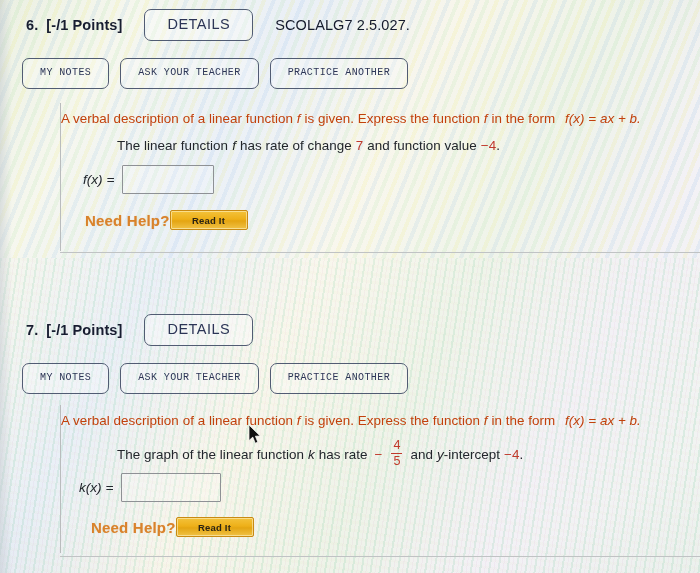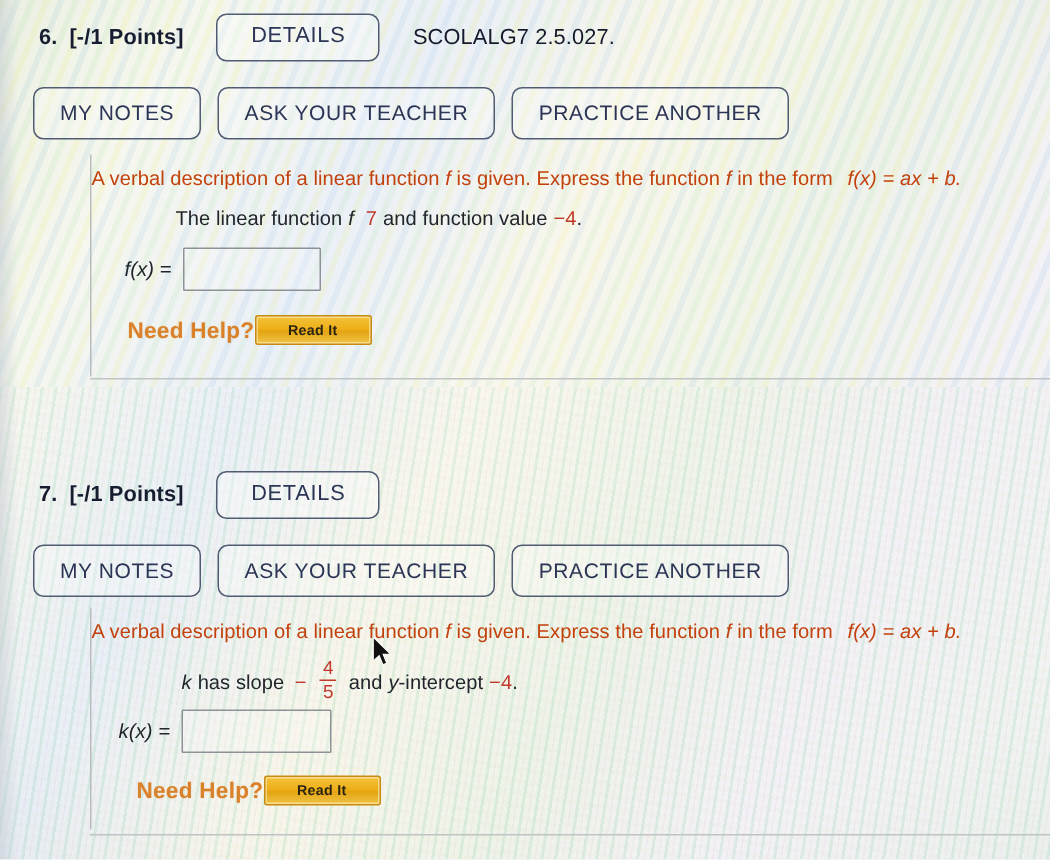--- a/index.html
+++ b/index.html
@@ -153,24 +153,25 @@
     top: 58px;
     display: flex;
     gap: 11px;
   }
   .btn-action {
     padding: 9px 17px 10px 17px;
     border: 1.6px solid #515c73;
     border-radius: 7px;
     background: rgba(255,255,255,0.26);
     color: #2c3556;
-    font-size: 14px;
+    font-size: 10px;
     letter-spacing: 0.4px;
     line-height: 1;
     white-space: nowrap;
+    font-family: Liberation Mono, monospace;
   }
 
   
   .q-body {
     position: absolute;
     left: 60px;
     right: 0;
     top: 103px;
     border-left: 1.2px solid #b9bcbd;
     min-height: 148px;
@@ -341,20 +342,21 @@
           <span class="mathi">f</span>
           <span>is given. Express the function</span>
           <span class="mathi">f</span>
           <span>in the form</span>
           <span class="fx">f(x) = ax + b.</span>
         </div>
 
         <div class="subprompt">
           <span>The linear function</span>
           <span class="mathi" style="margin:0 4px">f</span>
+          <span>has rate of change</span>
           <span class="val" style="margin: 0px 4px; color: rgb(192, 57, 43);">7</span>
           <span>and function value</span>
           <span class="val" style="margin-left: 4px; color: rgb(192, 57, 43);">−4</span>
           <span>.</span>
         </div>
 
         <div class="answer-row">
           <span class="answer-label">f(x) =</span>
           <input class="answer-input" type="text" placeholder="" style="">
         </div>
@@ -388,22 +390,23 @@
         <div class="prompt">
           <span>A verbal description of a linear function</span>
           <span class="mathi">f</span>
           <span>is given. Express the function</span>
           <span class="mathi">f</span>
           <span>in the form</span>
           <span class="fx">f(x) = ax + b.</span>
         </div>
 
         <div class="subprompt">
+          <span>The graph of the linear function</span>
           <span class="mathi" style="margin:0 4px">k</span>
-          <span>has slope</span>
+          <span>has rate</span>
           <span class="val" style="margin: 0px 5px 0px 7px; color: rgb(192, 57, 43);">−</span>
           <span class="frac" style="color: rgb(192, 57, 43);">
             <span class="num">4</span>
             <span class="den">5</span>
           </span>
           <span style="margin-left:4px">and</span>
           <span class="mathi" style="margin-left:4px">y</span>
           <span>-intercept</span>
           <span class="val" style="margin-left: 4px; color: rgb(192, 57, 43);">−4</span>
           <span>.</span>

